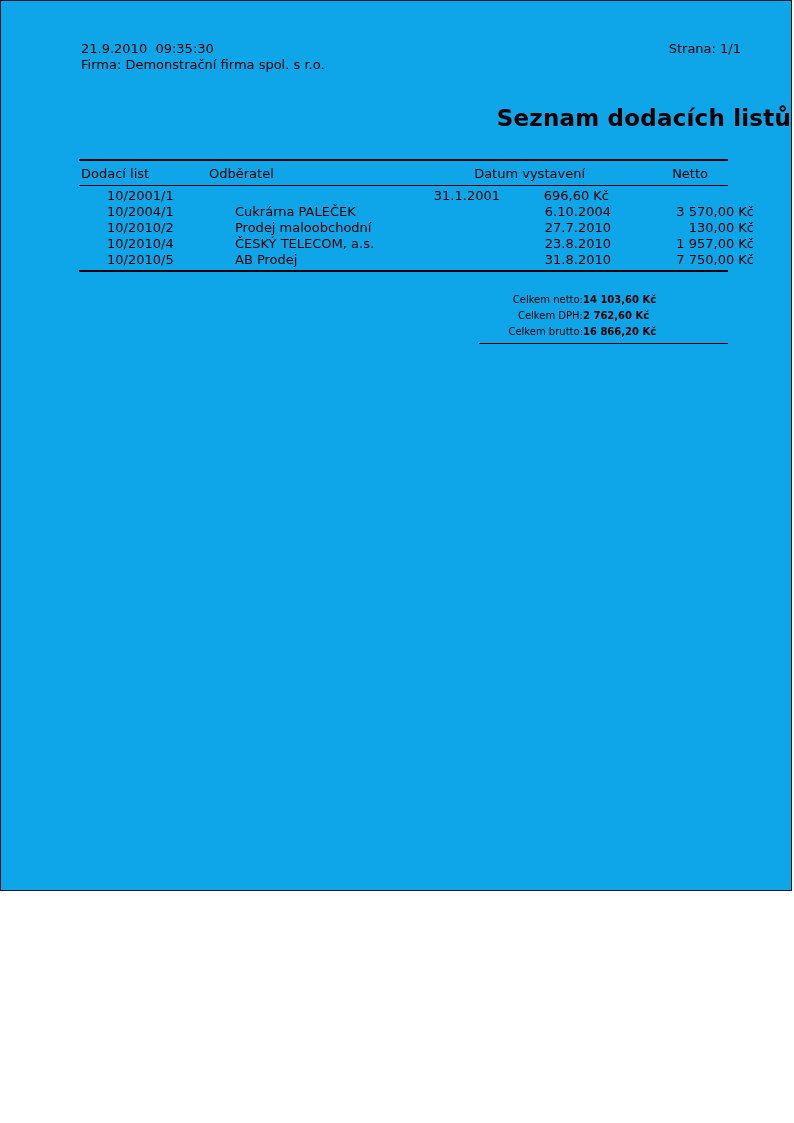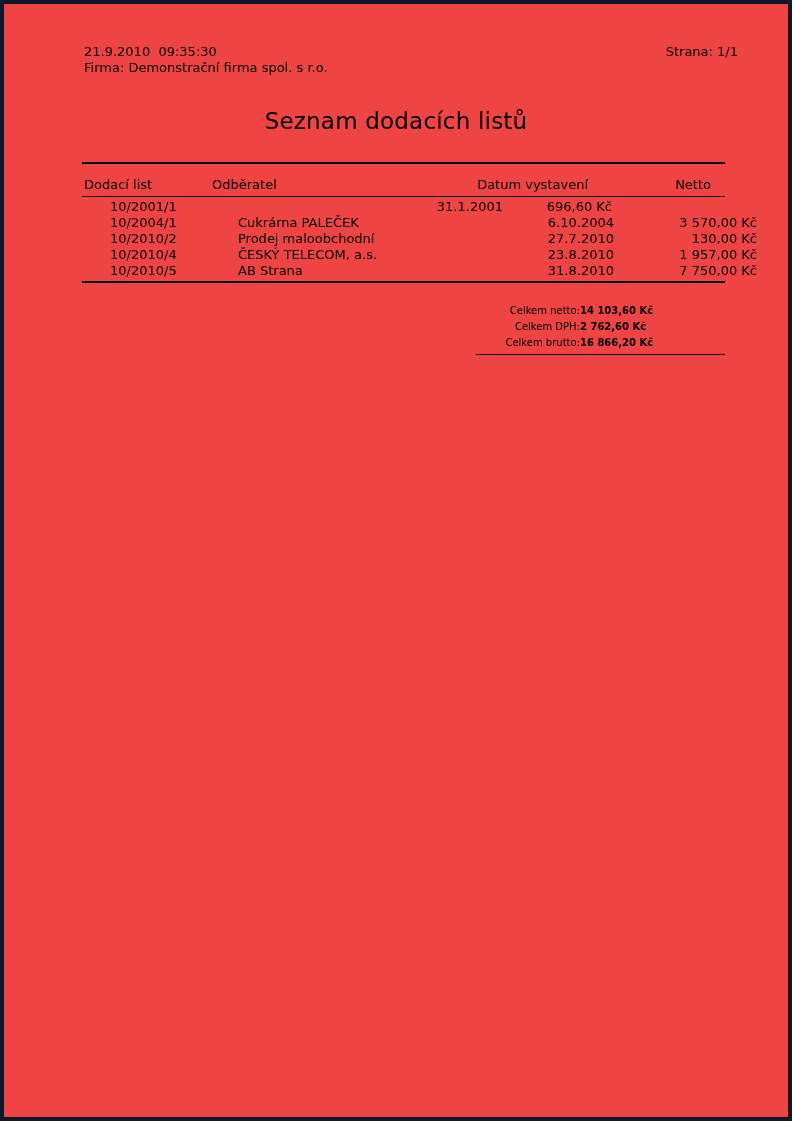--- a/index.html
+++ b/index.html
@@ -2,41 +2,41 @@
 <html><head>
 <meta charset="utf-8">
 <style>
   * { box-sizing: border-box; }
   html, body { margin: 0; padding: 0; background: #ffffff; }
   body { font-family: "DejaVu Sans", "Liberation Sans", sans-serif; color: #000; }
 
   .page {
     position: relative;
     width: 792px;
-    height: 1121px;
-    border: 4px solid #0f172a;
-    background: #ef4444;
+    height: 891px;
+    border: 1px solid #0f172a;
+    background: #0ea5e9;
     overflow: hidden;
   }
 
   .report-header {
     display: flex;
     justify-content: space-between;
     align-items: flex-start;
     padding: 40px 50px 0 80px;
     font-size: 13px;
     line-height: 16px;
   }
   .report-header .left div { white-space: pre; }
 
   .report-title {
     margin: 32px 0 0 0;
-    text-align: center;
+    text-align: right;
     font-size: 23px;
-    font-weight: normal;
+    font-weight: bold;
     letter-spacing: 0.2px;
   }
 
   .table-area {
     margin: 28px 63px 0 78px; 
     font-size: 13px;
   }
 
   .rule { height: 2px; background: #000; }
   .rule.thin { height: 1px; }
@@ -44,21 +44,21 @@
   .tgrid {
     display: grid;
     grid-template-columns: 130px 265px 111px 145px;
     align-items: center;
   }
   .tgrid .c1 { text-align: left; padding-left: 2px; }
   .tgrid .c2 { text-align: left; }
   .tgrid .c3 { text-align: right; }
   .tgrid .c4 { text-align: right; padding-right: 2px; }
 
-  .thead-row { height: 24px; margin-top: 8px; }
+  .thead-row { height: 24px; }
   .thead-row .c4 { padding-right: 22px; padding-left: 8px; }
 
   .data-row { height: 16px; line-height: 16px; }
   .rows-block { padding: 2px 0 2px 0; margin-left: 26px; }
 
   .totals {
     margin: 20px 63px 0 78px;
     font-size: 10px;
   }
   .totals-grid {
@@ -123,21 +123,21 @@
         <div class="c4">130,00 Kč</div>
       </div>
       <div class="tgrid data-row">
         <div class="c1">10/2010/4</div>
         <div class="c2">ČESKÝ TELECOM, a.s.</div>
         <div class="c3">23.8.2010</div>
         <div class="c4">1 957,00 Kč</div>
       </div>
       <div class="tgrid data-row">
         <div class="c1">10/2010/5</div>
-        <div class="c2">AB Strana</div>
+        <div class="c2">AB Prodej</div>
         <div class="c3">31.8.2010</div>
         <div class="c4">7 750,00 Kč</div>
       </div>
     </div>
 
     <div class="rule"></div>
   </div>
 
   <div class="totals">
     <div class="totals-grid">

